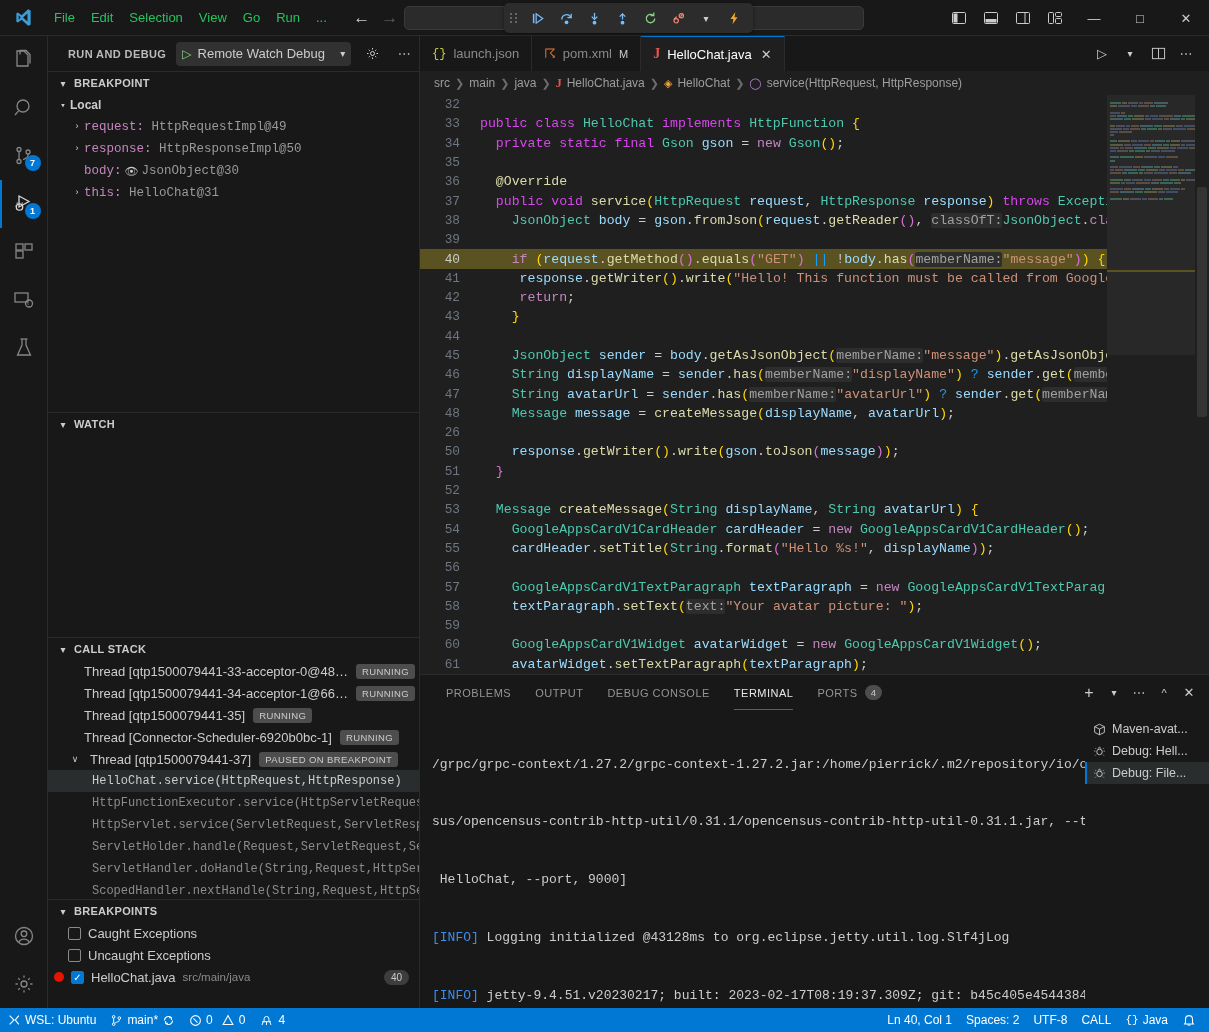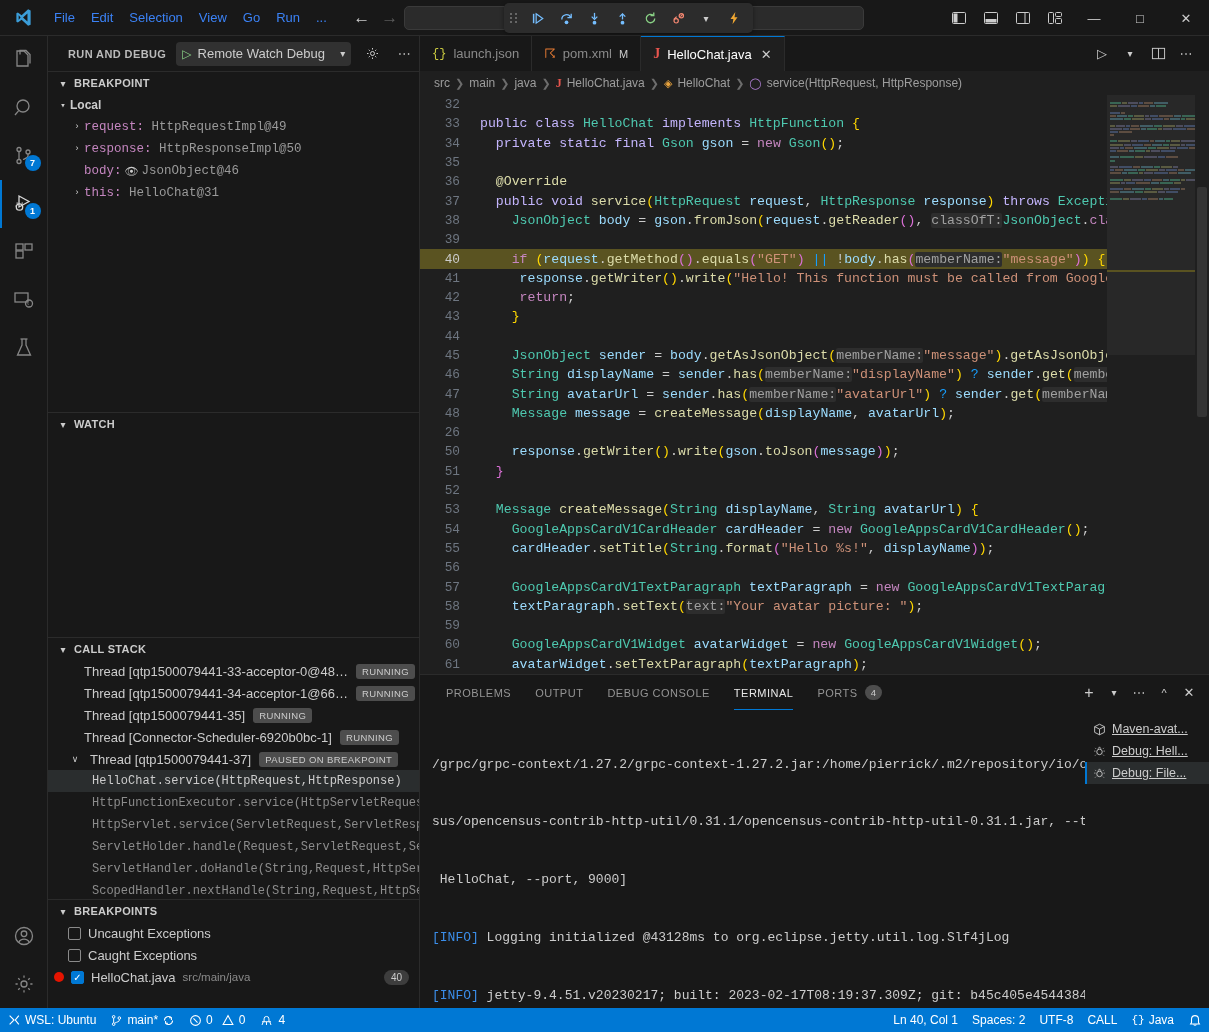--- a/index.html
+++ b/index.html
@@ -15,21 +15,21 @@
   
   .titlebar {
     height: 36px; background: #181818; display: flex; align-items: center;
     border-bottom: 1px solid #2b2b2b; flex: 0 0 36px; position: relative;
   }
   .vscode-logo { width: 46px; display:flex; align-items:center; justify-content:center; }
   .vscode-logo svg { width: 19px; height: 19px; }
   .menu { display: flex; align-items: center; height: 100%; }
   .menu-item {
     padding: 0 8px; height: 100%; display: flex; align-items: center;
-    font-size: 13px; color: #3b82f6; cursor: default;
+    font-size: 13px; color: #22c55e; cursor: default;
   }
   .navarrows { display: flex; align-items: center; gap: 2px; margin-left: 14px; }
   .navarrow { width: 26px; height: 26px; display:flex; align-items:center; justify-content:center;
     font-size: 17px; color: #cccccc; }
   .navarrow.dim { color: #5a5a5a; }
   .searchbox {
     position: absolute; left: 404px; width: 460px; height: 24px;
     background: #2b2b2b; border: 1px solid #3a3a3a; border-radius: 5px;
   }
   .dbg-toolbar {
@@ -127,21 +127,21 @@
   .code-scroll { flex:1; position:relative; overflow:hidden; }
   .codeline { height:19.3px; display:flex; align-items:center; white-space:pre; font-family:"Liberation Mono","DejaVu Sans Mono",monospace; font-size:13.2px;}
   .gutter { width:52px; text-align:right; padding-right:12px; color:#6e7681; flex:0 0 52px; font-size:12.8px; position:relative;}
   .codeline.cur .gutter { color:#cccccc; }
   .codetext { padding-left:8px; flex:1; min-width:0; }
   .codeline.highlight { background:#5a5321; }
   .codeline.highlight .codetext { }
   .indent-guide { color:#404040; }
 
   
-  .kw { color:#c4b5fd; }
+  .kw { color:#d946ef; }
   .kw2 { color:#c586c0; }
   .type { color:#4ec9b0; }
   .fn { color:#dcdcaa; }
   .var { color:#9cdcfe; }
   .str { color:#ce9178; }
   .op { color:#cccccc; }
   .pnt { color:#ffd700; }
   .pnt2 { color:#da70d6; }
   .pnt3 { color:#179fff; }
   .hint { color:#a0a0a0; background:#2d2d2d; border-radius:2px;}
@@ -160,29 +160,29 @@
   .panel-tabs { height:35px; display:flex; align-items:center; padding-left:14px; gap:0; flex:0 0 35px; }
   .p-tab { font-size:11px; letter-spacing:.5px; padding:0 12px; height:35px; display:flex; align-items:center; color:#949494; position:relative; gap:7px;}
   .p-tab.active { color:#e7e7e7; }
   .p-tab.active::after { content:""; position:absolute; left:12px; right:12px; bottom:0; height:1px; background:#0078d4;}
   .p-badge { background:#4d4d4d; color:#ccc; border-radius:9px; font-size:9.5px; padding:2px 6px; }
   .panel-act { margin-left:auto; display:flex; align-items:center; gap:1px; padding-right:8px;}
   .panel-act div { width:24px;height:24px;display:flex;align-items:center;justify-content:center;color:#cccccc;font-size:13px;}
   .panel-body { flex:1; display:flex; min-height:0; }
   .term { flex:1; padding:6px 0 0 12px; font-family:"Liberation Mono","DejaVu Sans Mono",monospace; font-size:13px; color:#cccccc; line-height:19.3px; overflow:hidden; white-space:pre;}
   .t-info { color:#3b8eea; }
-  .term-list { width:124px; flex:0 0 124px; padding-top:8px;text-decoration:underline; }
+  .term-list { width:124px; flex:0 0 124px; padding-top:8px; }
   .tl-item { height:22px; display:flex; align-items:center; gap:6px; padding-left:8px; font-size:12.5px; color:#cccccc; white-space:nowrap; overflow:hidden; position:relative;}
   .tl-item.active { background:#2a2d2e; }
   .tl-item.active::before { content:""; position:absolute; left:0;top:0;bottom:0;width:2px;background:#0078d4;}
 
   
   .statusbar { height:24px; flex:0 0 24px; background:#0078d4; display:flex; align-items:center; color:#ffffff; font-size:12px;}
   .sb-left { display:flex; align-items:center; }
-  .sb-right { margin-left:auto; display:flex; align-items:center; padding-right:0;}
+  .sb-right { margin-left:auto; display:flex; align-items:center; padding-right:6px;}
   .sb-itm { display:flex; align-items:center; gap:4px; padding:0 7px; height:24px; white-space:nowrap;}
   svg { display:block; }
 </style>
 </head>
 <body>
 
 <div class="app">
 
   <div class="titlebar">
     <div class="vscode-logo">
@@ -402,21 +402,21 @@
           <div class="varrow" style="padding-left:22px">
             <span class="tw-s">›</span>
             <span class="v-name">response:</span>
             <span>&nbsp;</span>
             <span class="v-val">HttpResponseImpl@50</span>
           </div>
           <div class="varrow" style="padding-left:22px">
             <span class="tw-s"></span>
             <span class="v-name">body:</span>
             <span class="eye">👁</span>
-            <span class="v-val">JsonObject@46</span>
+            <span class="v-val">JsonObject@30</span>
           </div>
           <div class="varrow" style="padding-left:22px">
             <span class="tw-s">›</span>
             <span class="v-name">this:</span>
             <span>&nbsp;</span>
             <span class="v-val">HelloChat@31</span>
           </div>
         </div>
       </div>
 
@@ -477,25 +477,25 @@
       </div>
 
       <div class="section" style="flex:1">
         <div class="sec-head">
           <span class="tw">▾</span>
           <span class="sec-title">BREAKPOINTS</span>
         </div>
         <div class="sec-body">
           <div class="bprow">
             <span class="cbox"></span>
-            <span>Uncaught Exceptions</span>
+            <span>Caught Exceptions</span>
           </div>
           <div class="bprow">
             <span class="cbox"></span>
-            <span>Caught Exceptions</span>
+            <span>Uncaught Exceptions</span>
           </div>
           <div class="bprow">
             <span class="bp-dot"></span>
             <span class="cbox checked">✓</span>
             <span>HelloChat.java</span>
             <span class="bp-path">src/main/java</span>
             <span class="bp-line">40</span>
           </div>
         </div>
       </div>

